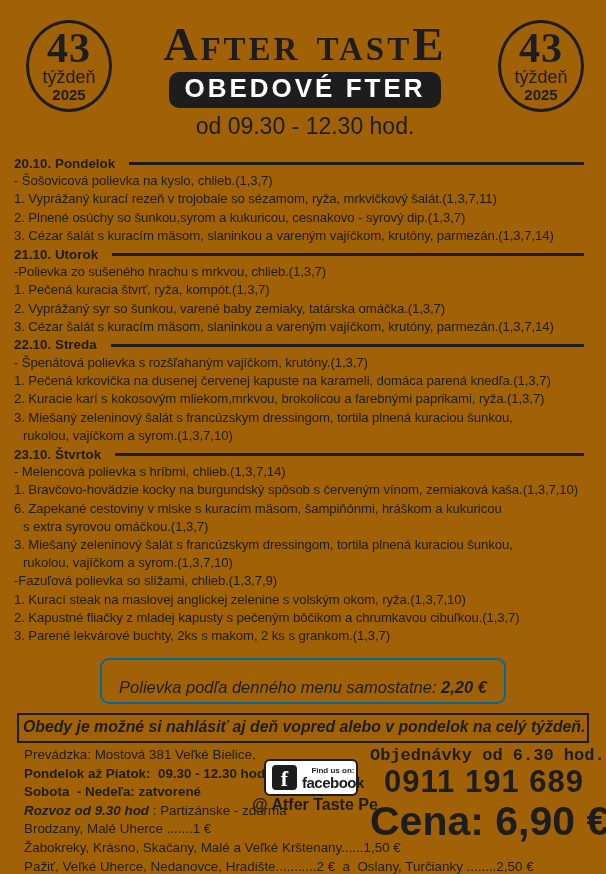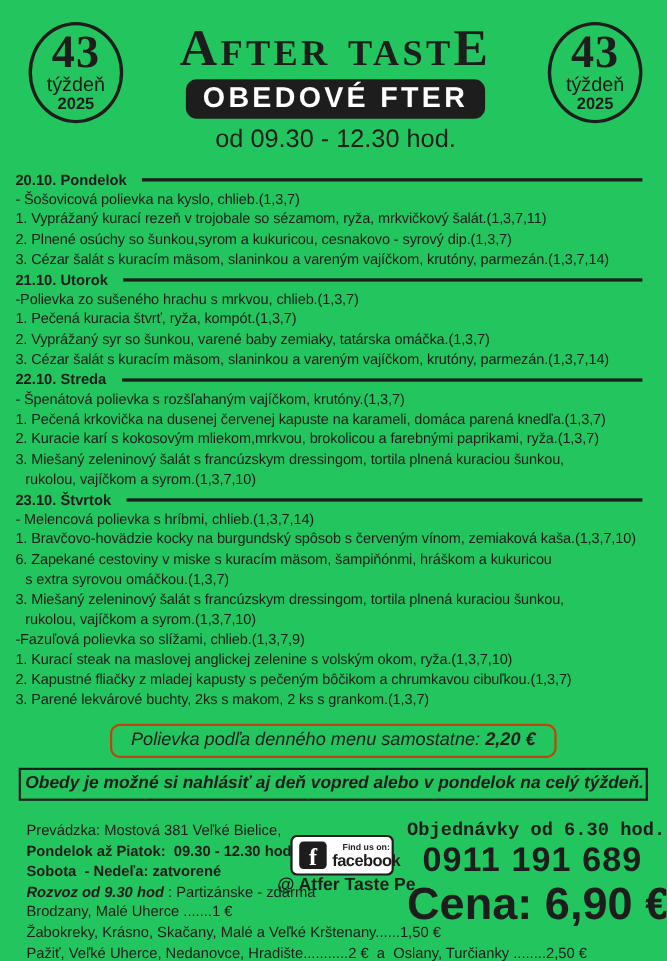--- a/index.html
+++ b/index.html
@@ -1,19 +1,19 @@
 <!DOCTYPE html>
 <html><head>
 <meta charset="utf-8">
 <style>
   * { margin:0; padding:0; box-sizing:border-box; }
   html,body { background:#888; }
   .page {
     position:relative; width:606px; height:874px; margin:0 auto;
-    background:#22c55e; color:#1d1d1d; overflow:hidden;
+    background:#a16207; color:#1d1d1d; overflow:hidden;
     font-family:"Liberation Sans", sans-serif;
   }
   
   .header { display:flex; justify-content:space-between; align-items:flex-start; padding:20px 22px 0 26px; }
   .week-badge {
     width:86px; height:92px; border:3.5px solid #1d1d1d; border-radius:50%;
     text-align:center; flex:0 0 auto; padding-top:5px;
   }
   .week-number { font-family:"Liberation Serif", serif; font-weight:bold; font-size:42px; line-height:40px; letter-spacing:1px; }
   .week-label  { font-size:18px; line-height:18px; }
@@ -31,22 +31,22 @@
   }
   .serving-hours { margin-top:5px; font-size:23px; font-weight:normal; }
   
   .menu { padding:14px 22px 0 14px; }
   .day-header { display:flex; align-items:center; font-weight:bold; font-size:13.4px; height:18.2px; white-space:pre; }
   .day-rule { flex:1; height:2.6px; background:#1d1d1d; margin-left:14px; margin-top:1px; }
   .mline { font-size:13.2px; height:18.2px; line-height:18.2px; white-space:pre; letter-spacing:-0.1px; }
   .cont { padding-left:9px; }
   
   .soup-note {
-    width:fit-content; margin:13px auto 0; border:2px solid #c2410c; border-radius:9px;
-    font-size:16.5px; font-style:italic; padding:3px 17px 5px; white-space:nowrap;
+    width:fit-content; margin:13px auto 0; border:2px solid #0369a1; border-radius:9px;
+    font-size:16.5px; font-style:italic; padding:18px 17px 5px; white-space:nowrap;
   }
   .soup-note .price { font-weight:bold; }
   .preorder-note {
     margin:9px 17px 0; border:2.5px solid #1d1d1d; text-align:center;
     font-size:15.8px; font-weight:bold; font-style:italic; padding:3px 4px 5px; white-space:nowrap;
   }
   
   .footer { position:absolute; left:0; top:744px; width:606px; height:130px; }
   .footer-left { position:absolute; left:24px; top:2px; }
   .footer-left .fline { font-size:13.4px; line-height:18.6px; white-space:pre; }

